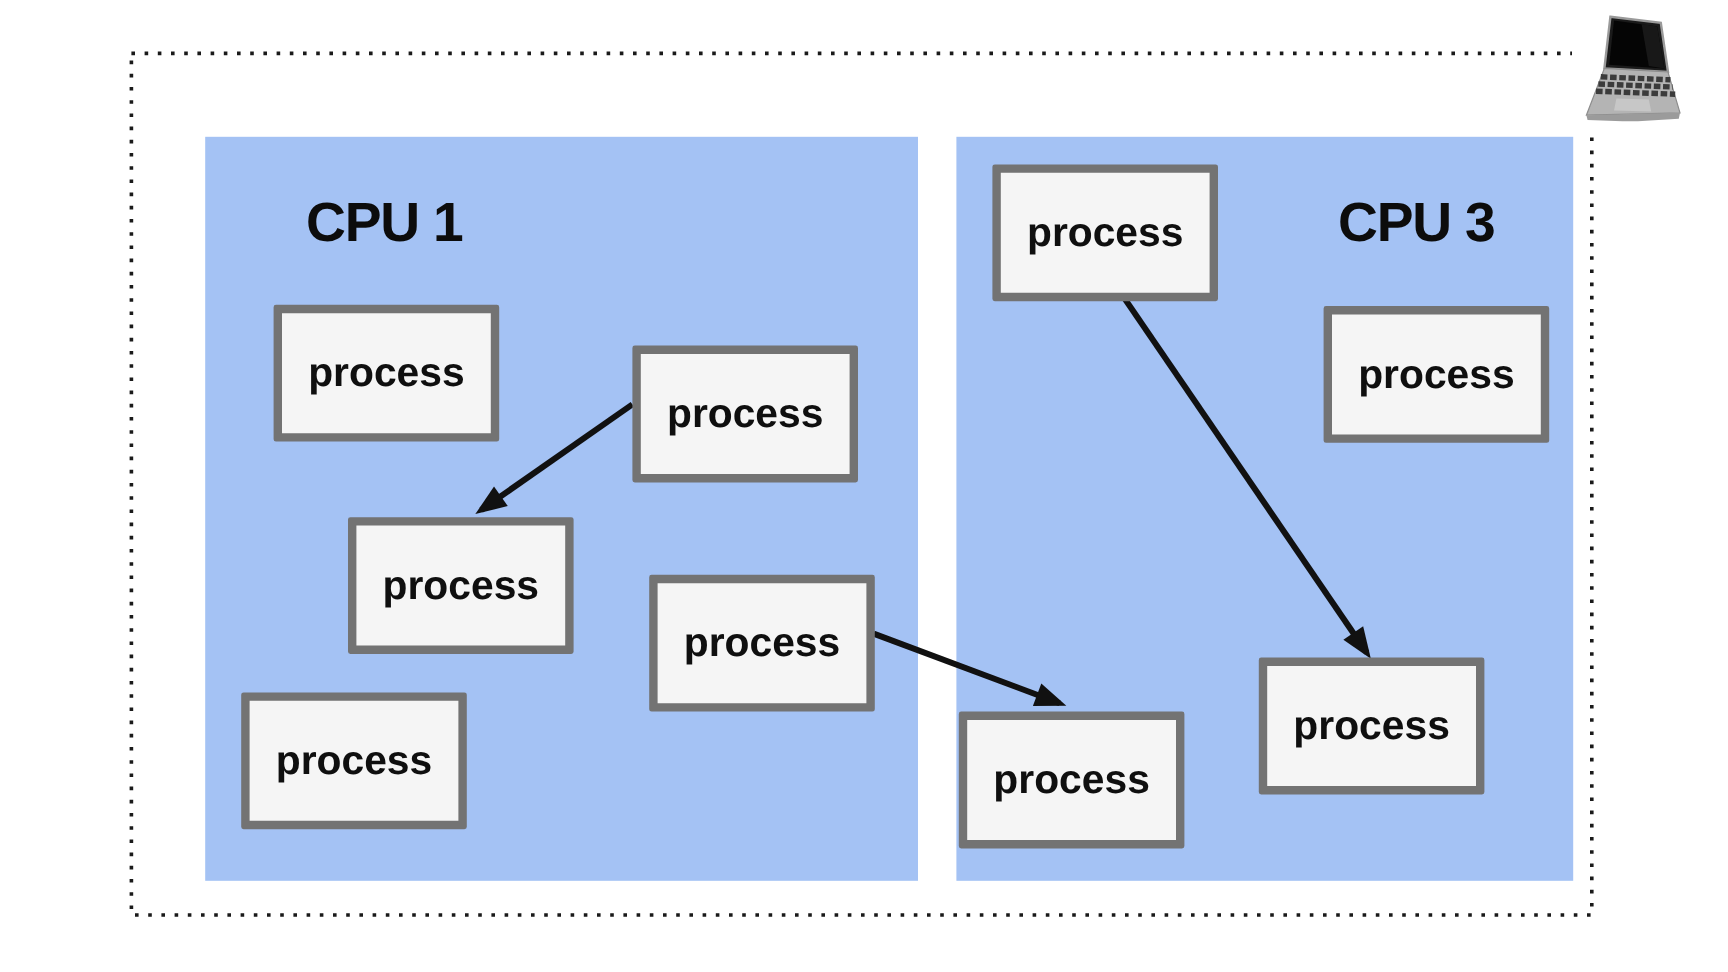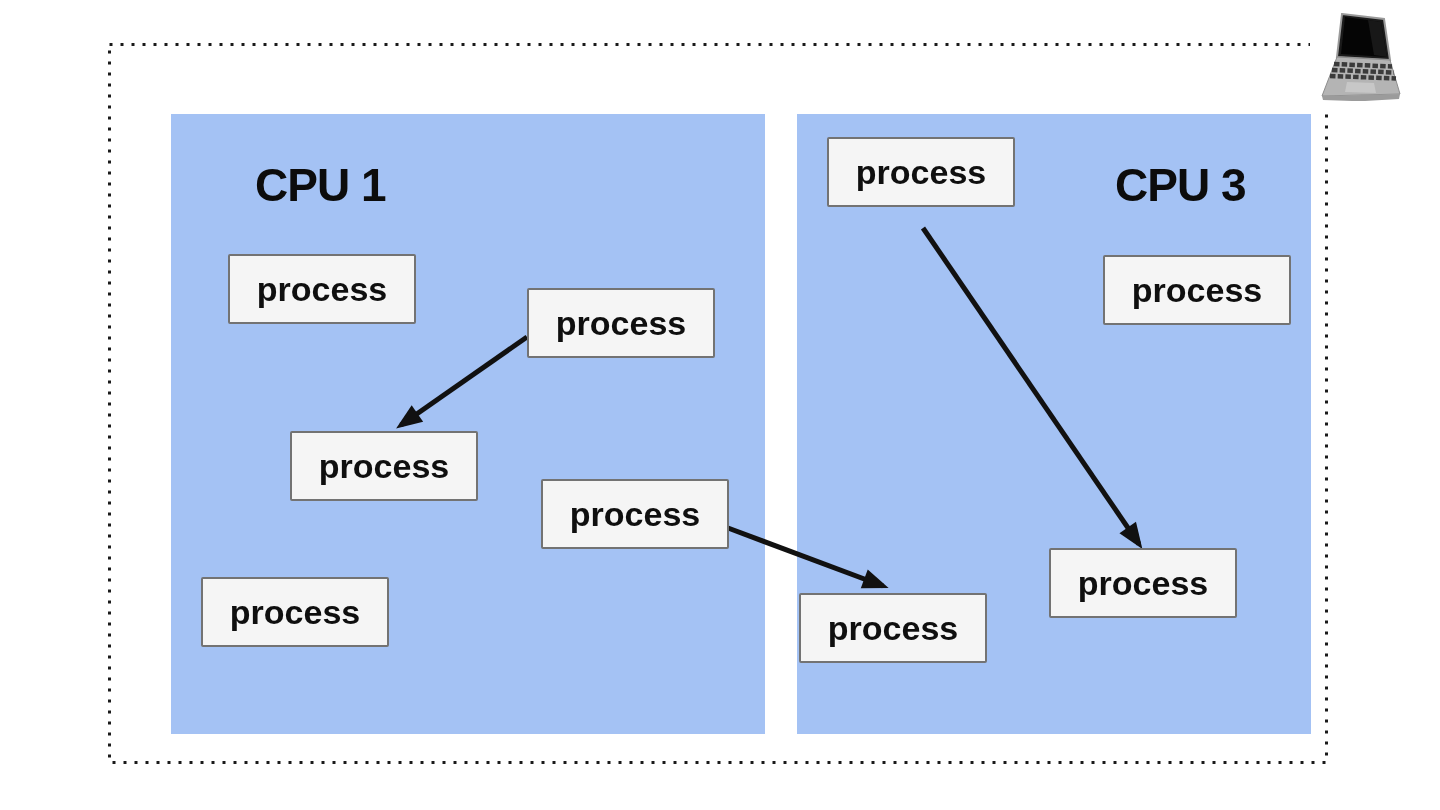--- a/index.html
+++ b/index.html
@@ -42,23 +42,23 @@
   }
   .arrow-line{stroke:var(--stroke);stroke-width:5;fill:none;}
   .arrow-head{fill:var(--stroke);}
   .dotted-border{
     fill:none;stroke:#1a1a1a;stroke-width:3;
     stroke-dasharray:3 8;stroke-linecap:butt;
   }
   .process-box{
     position:absolute;
     box-sizing:border-box;
-    width:188px;height:70px;
+    width:188px;height:114px;
     background:var(--process-fill);
-    border:2px solid #737373;
+    border:7px solid #737373;
     border-radius:2px;
     display:flex;align-items:center;justify-content:center;
     font-weight:700;font-size:34px;color:#0f0f0f;
     z-index:3;
     white-space:nowrap;
   }
   .laptop{
     position:absolute;
     left:1310px;top:8px;
     width:100px;height:100px;

